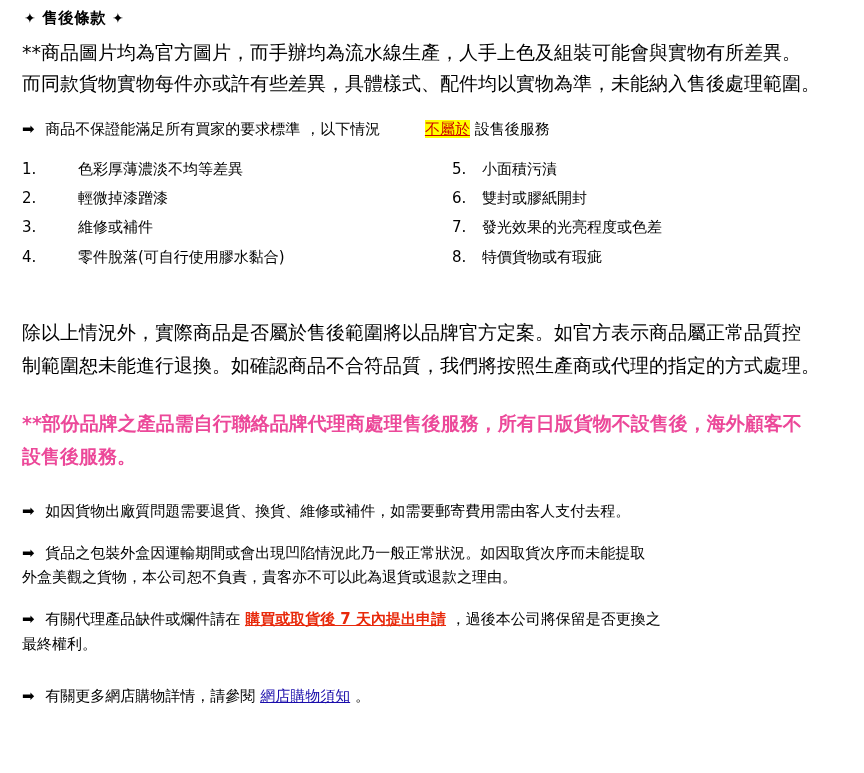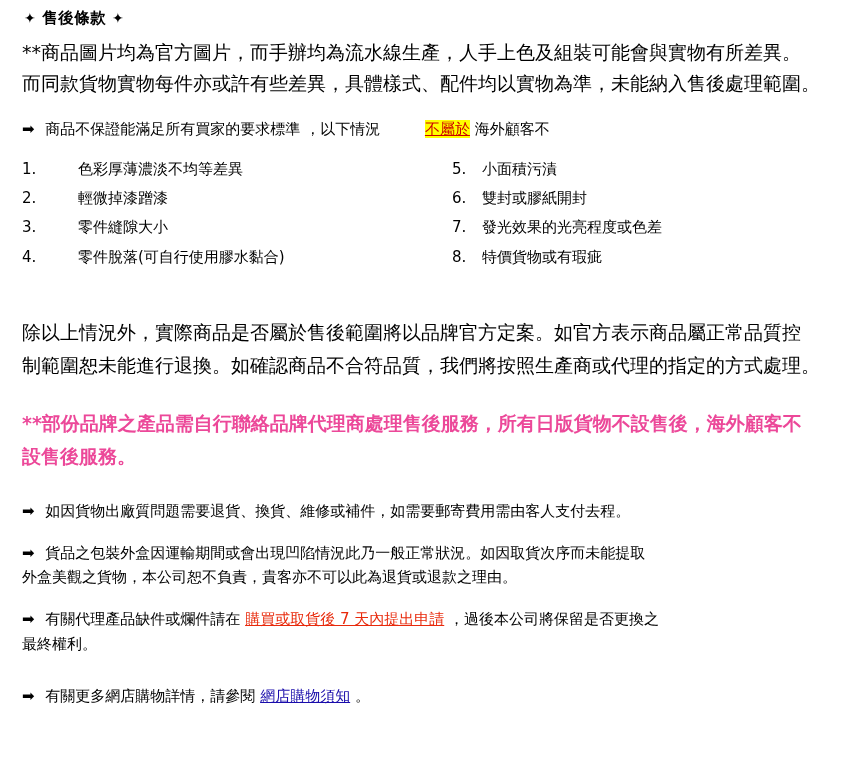--- a/index.html
+++ b/index.html
@@ -60,21 +60,21 @@
     color: #cc0000;
     text-decoration: underline;
     margin-left: 40px;
   }
   .red-bold {
     color: #ec4899;
     font-weight: bold;
   }
   .red-under {
     color: #e8290b;
-    font-weight: normal;
+    font-weight: bold;
     text-decoration: underline;
   }
   .link {
     color: #1a0dab;
     text-decoration: underline;
     cursor: pointer;
   }
 
   
   .list-wrap {
@@ -123,36 +123,36 @@
     <div>**商品圖片均為官方圖片，而手辦均為流水線生產，人手上色及組裝可能會與實物有所差異。</div>
     <div>而同款貨物實物每件亦或許有些差異，具體樣式、配件均以實物為準，未能納入售後處理範圍。</div>
   </div>
 
   <div class="spacer-md"></div>
 
   <div class="arrow-para">
     <span class="arrow">➡</span>
     <span>商品不保證能滿足所有買家的要求標準 ，以下情況</span>
     <span class="hl">不屬於</span>
-    <span>海外顧客不</span>
+    <span>設售後服務</span>
   </div>
 
   <div class="list-wrap">
     <div class="list-col">
       <div class="li">
         <span class="num">1.</span>
         <span class="txt">色彩厚薄濃淡不均等差異</span>
       </div>
       <div class="li">
         <span class="num">2.</span>
         <span class="txt">輕微掉漆蹭漆</span>
       </div>
       <div class="li">
         <span class="num">3.</span>
-        <span class="txt">零件縫隙大小</span>
+        <span class="txt">維修或補件</span>
       </div>
       <div class="li">
         <span class="num">4.</span>
         <span class="txt">零件脫落(可自行使用膠水黏合)</span>
       </div>
     </div>
     <div class="list-col second">
       <div class="li">
         <span class="num tight">5.</span>
         <span class="txt">小面積污漬</span>

